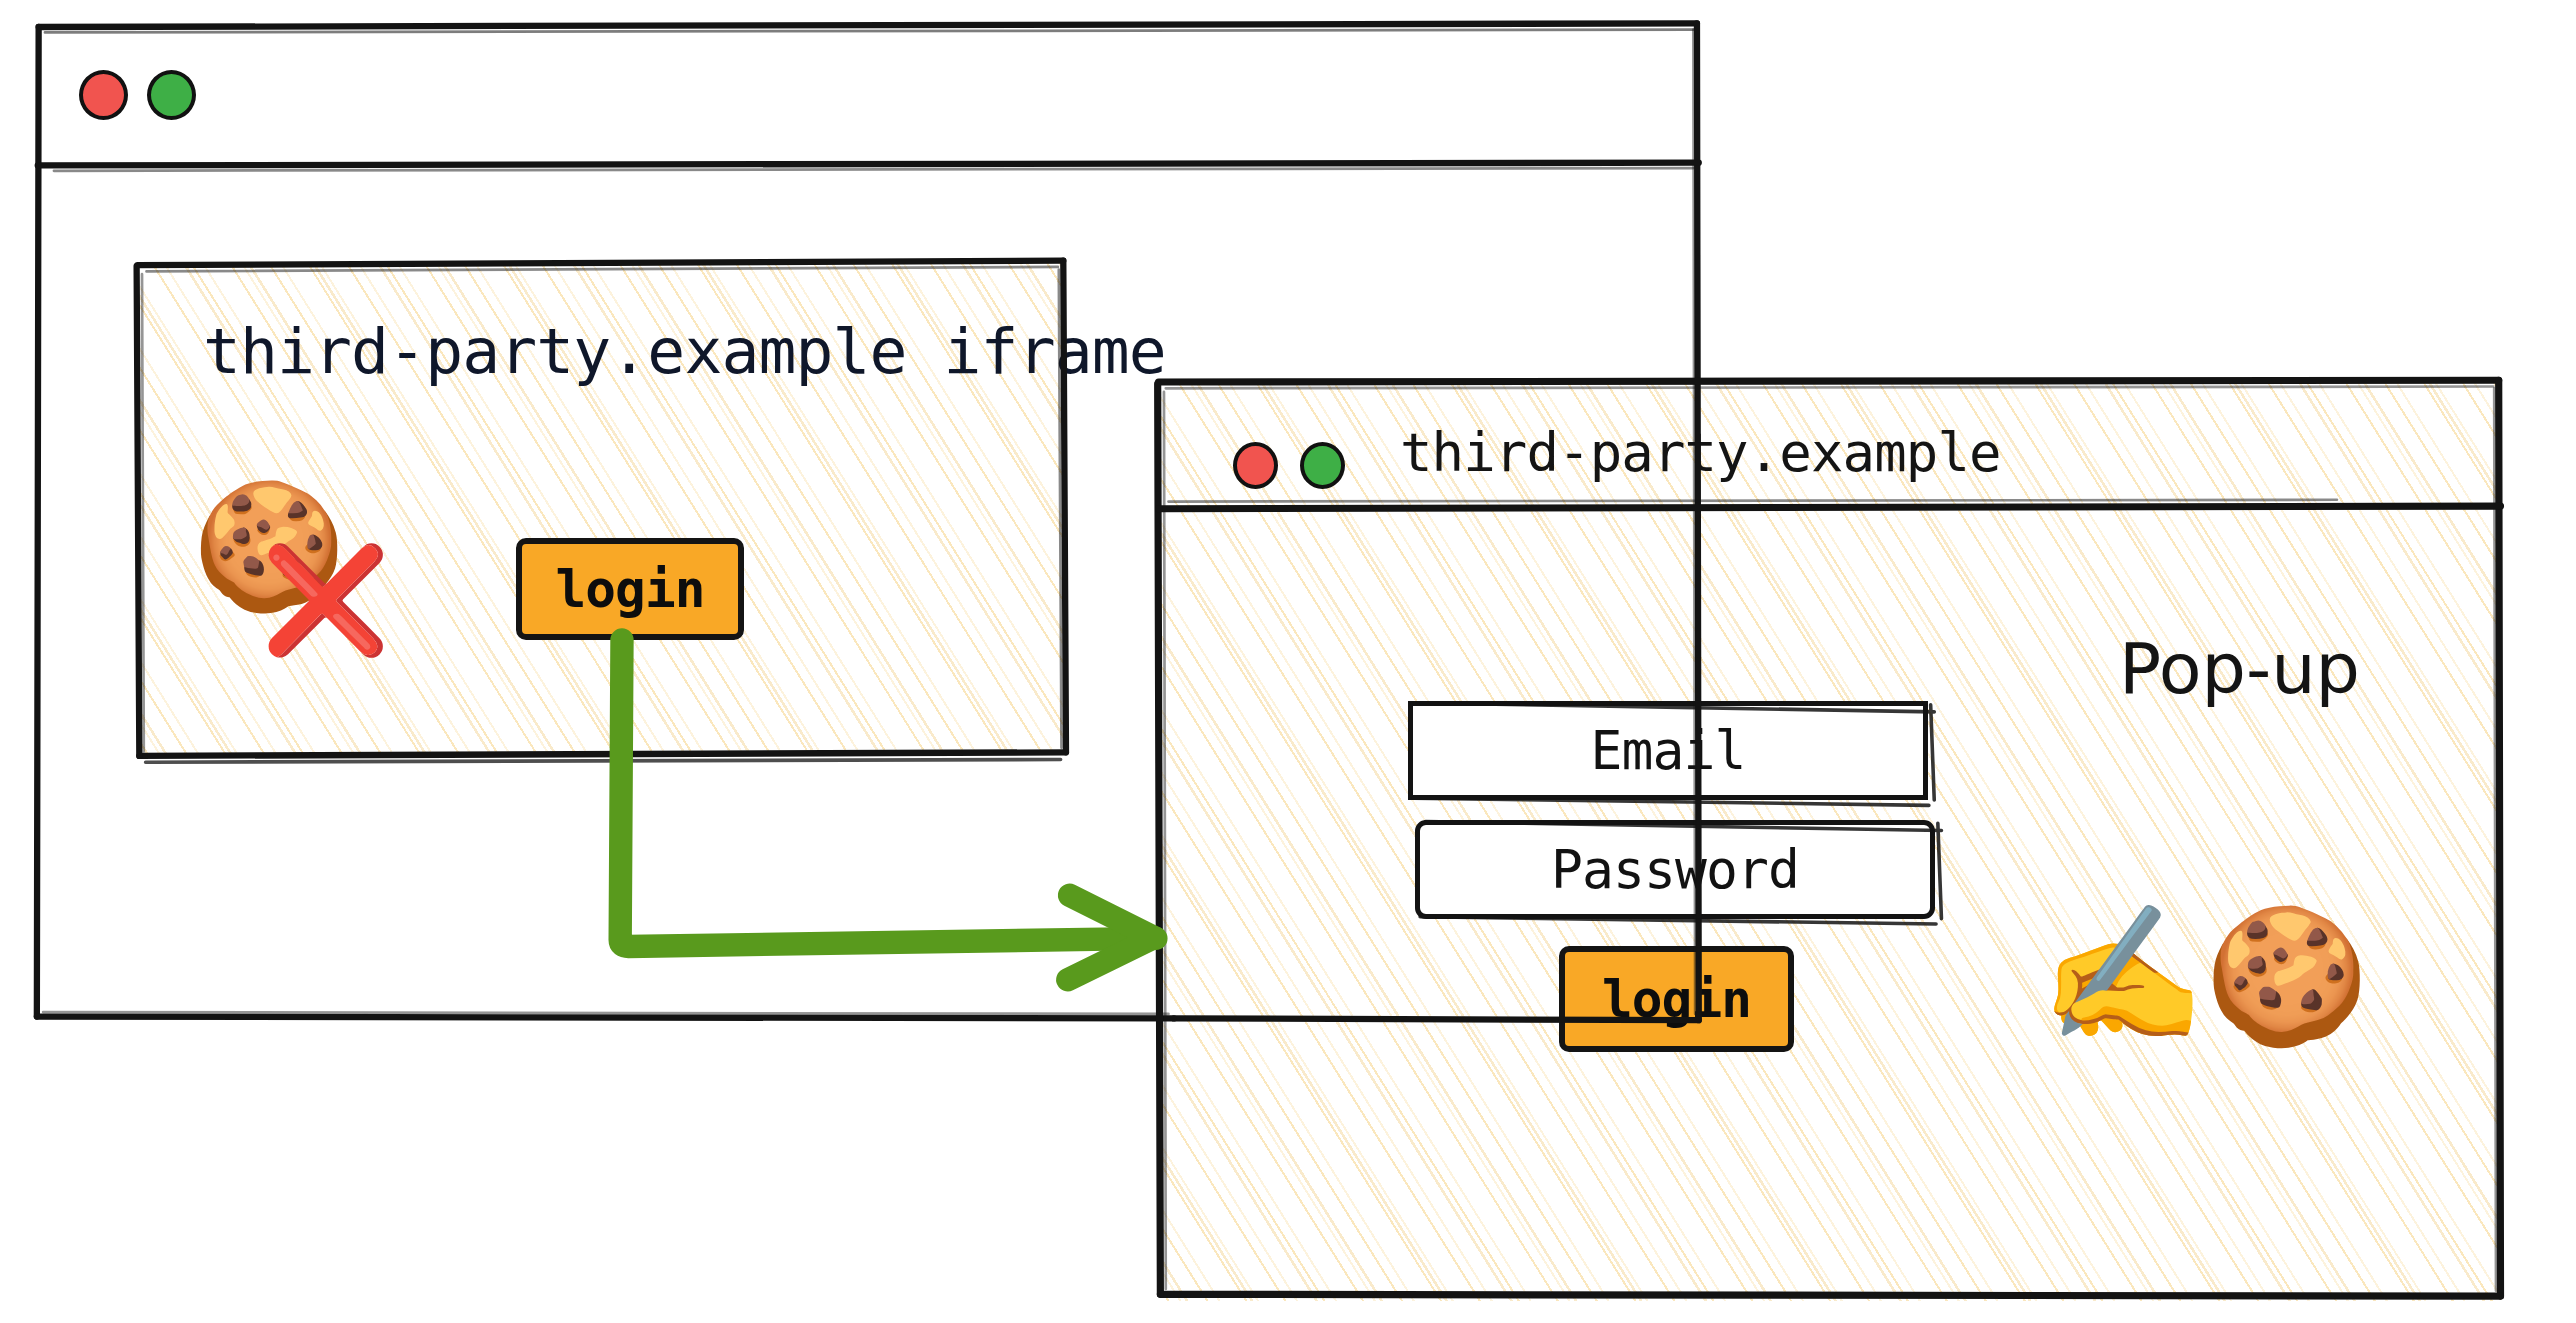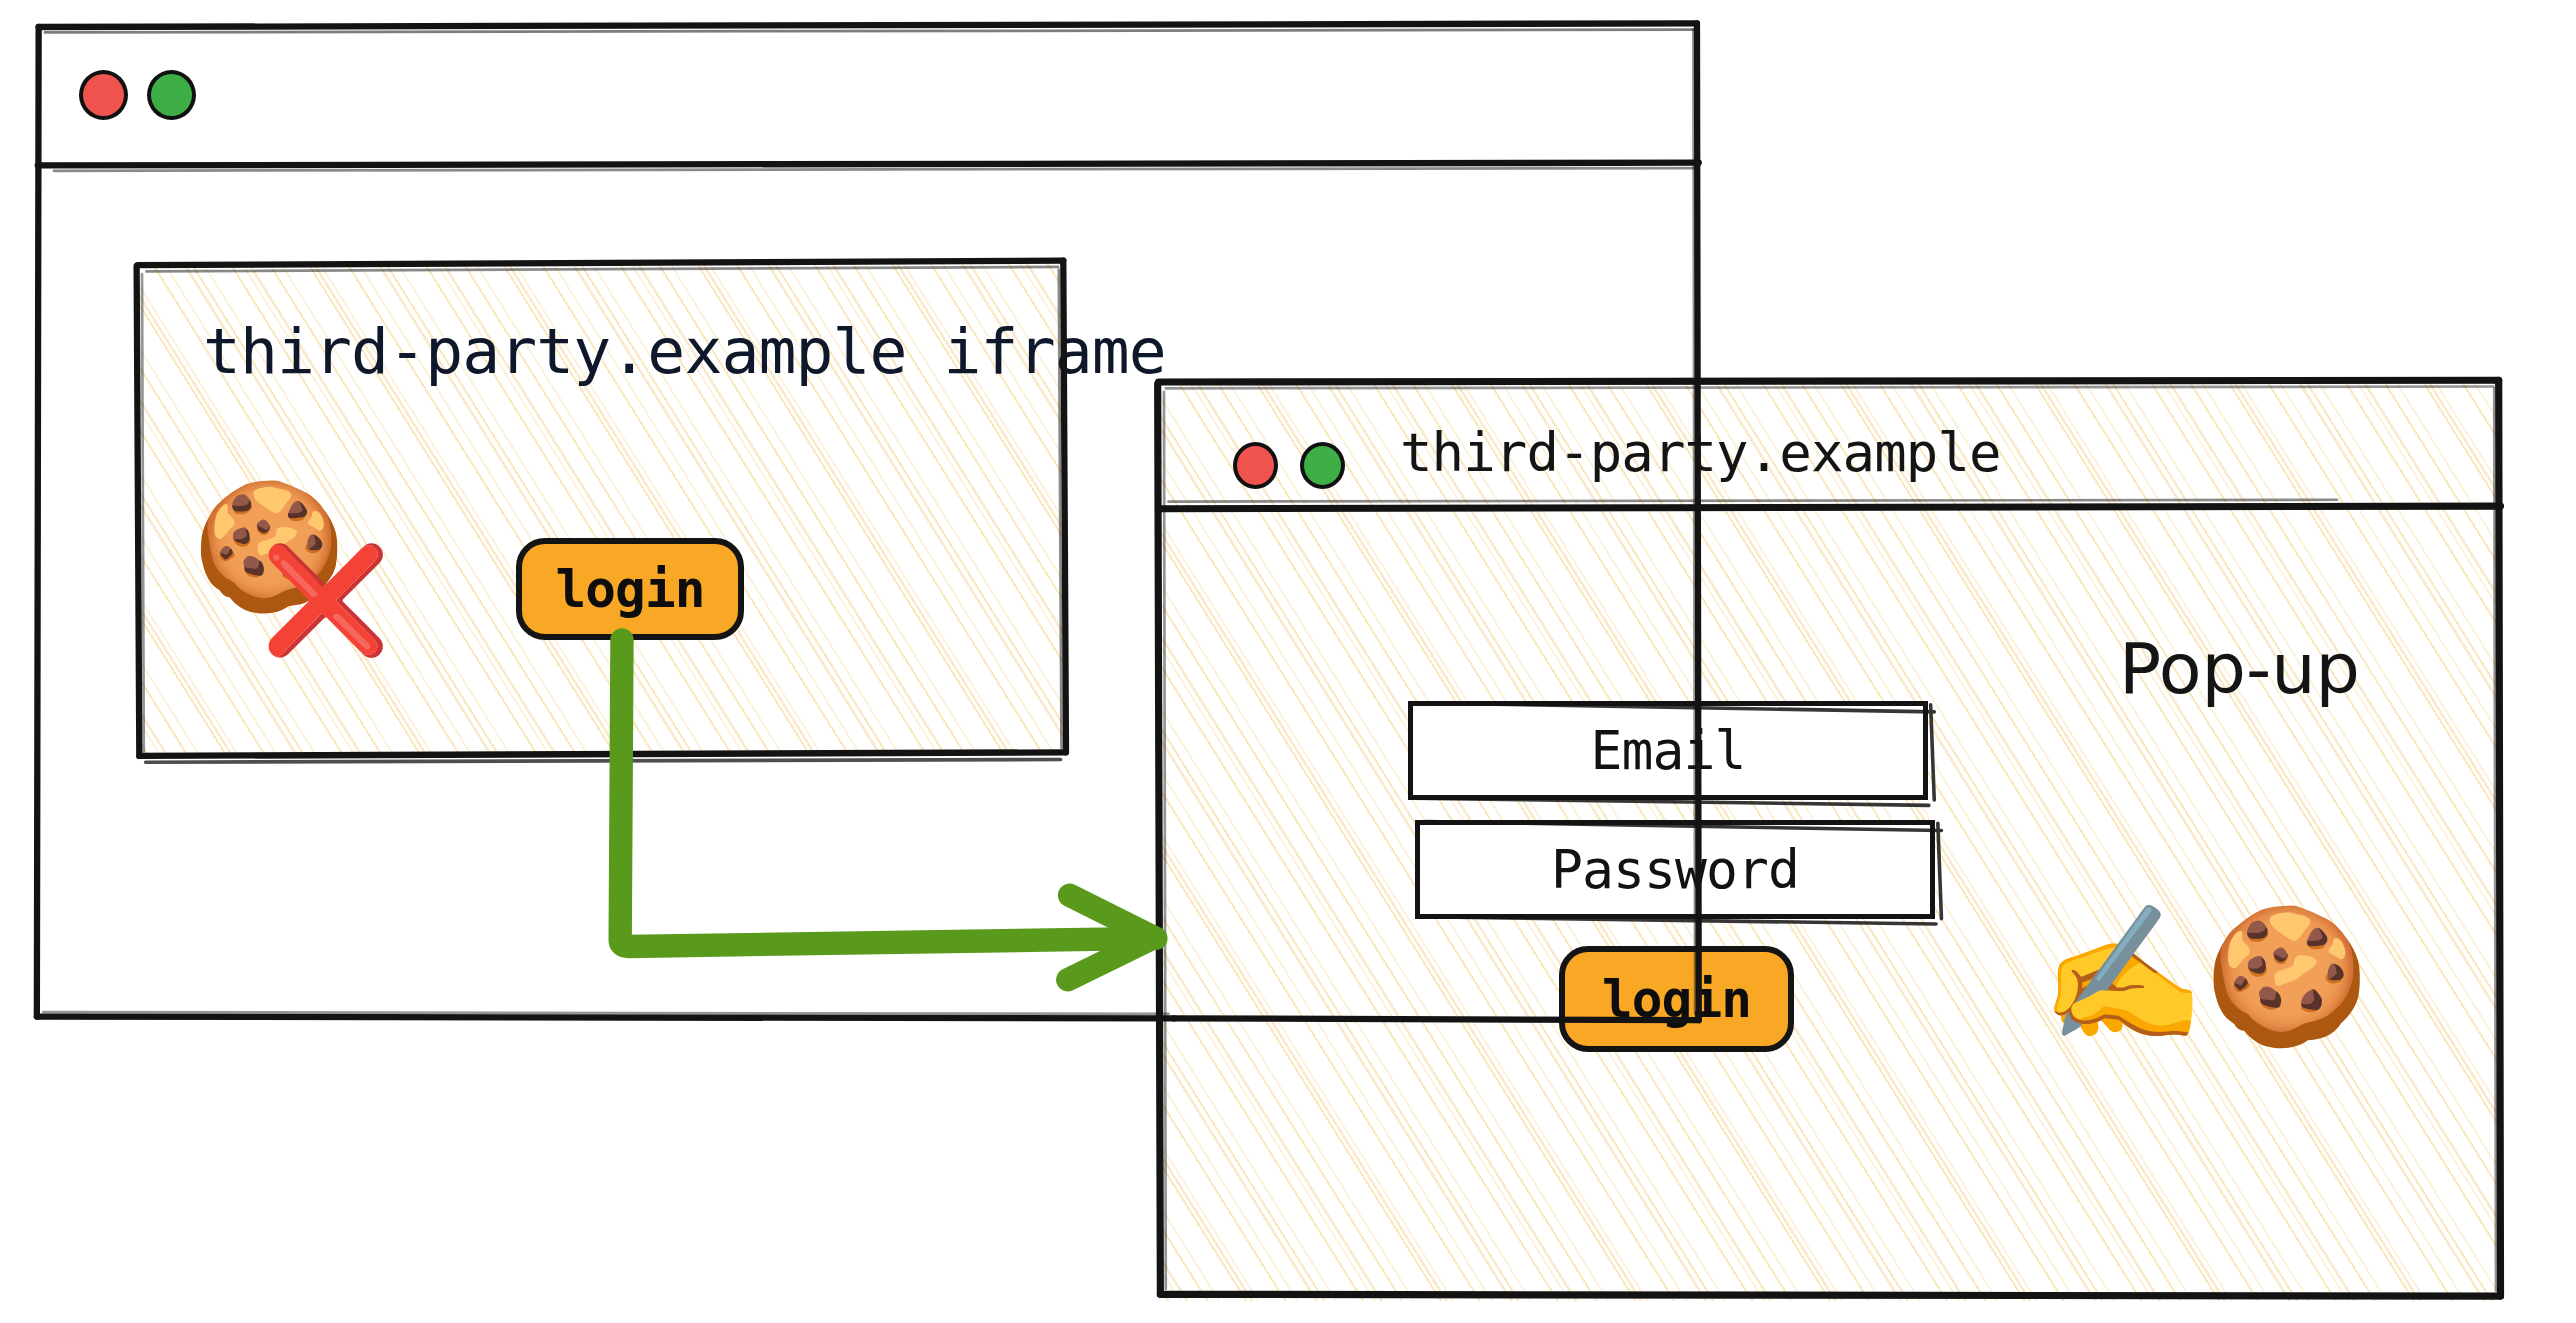--- a/index.html
+++ b/index.html
@@ -109,21 +109,21 @@
     user-select: none;
   }
 
   #iframe-cookie  { left: 192px;  top: 484px;  font-size: 124px; }
   #iframe-cross   { left: 261px;  top: 548px;  font-size: 104px; }
 
   
   .login-btn {
     background: #F9A826;
     border: 6.3px solid #141414;
-    border-radius: 29px;
+    border-radius: 10px;
     display: flex;
     align-items: center;
     justify-content: center;
     box-sizing: border-box;
     font-family: "DejaVu Sans Mono", "Liberation Mono", monospace;
     font-size: 51px;
     font-weight: 700;
     color: #0d0d0d;
     letter-spacing: -0.9px;
   }
@@ -156,21 +156,21 @@
     box-sizing: border-box;
     display: flex;
     align-items: center;
     justify-content: center;
     font-family: "DejaVu Sans Mono", "Liberation Mono", monospace;
     font-size: 53px;
     color: #121212;
     letter-spacing: -0.9px;
   }
   #email-field    { left: 1408px; top: 701px;  width: 520px; height: 99px; }
-  #password-field { left: 1415px; top: 820px;  width: 520px; height: 99px; }
+  #password-field { left: 1415px; top: 820px;  width: 520px; height: 99px; border-radius: 11px; }
 
   
   #popup-label {
     left: 2119px; top: 628px;
     font-family: "DejaVu Sans", "Liberation Sans", sans-serif;
     font-size: 70px;
     color: #141414;
     white-space: nowrap;
   }
   #popup-hand   { left: 2040px; top: 908px; font-size: 133px; }

